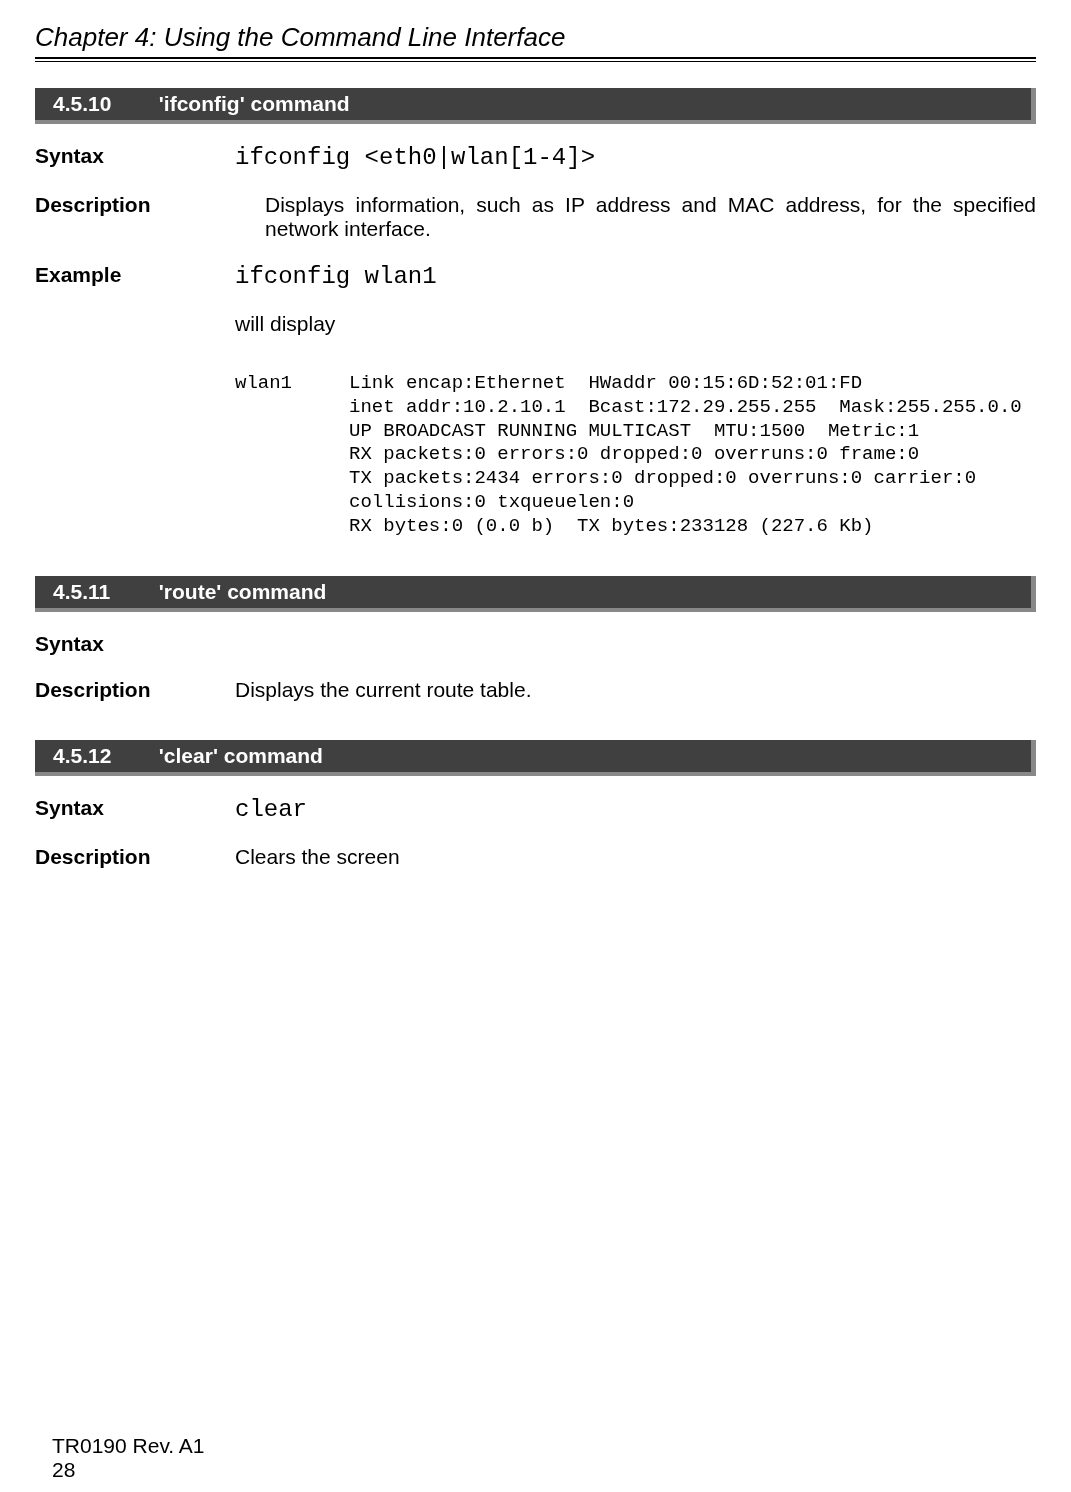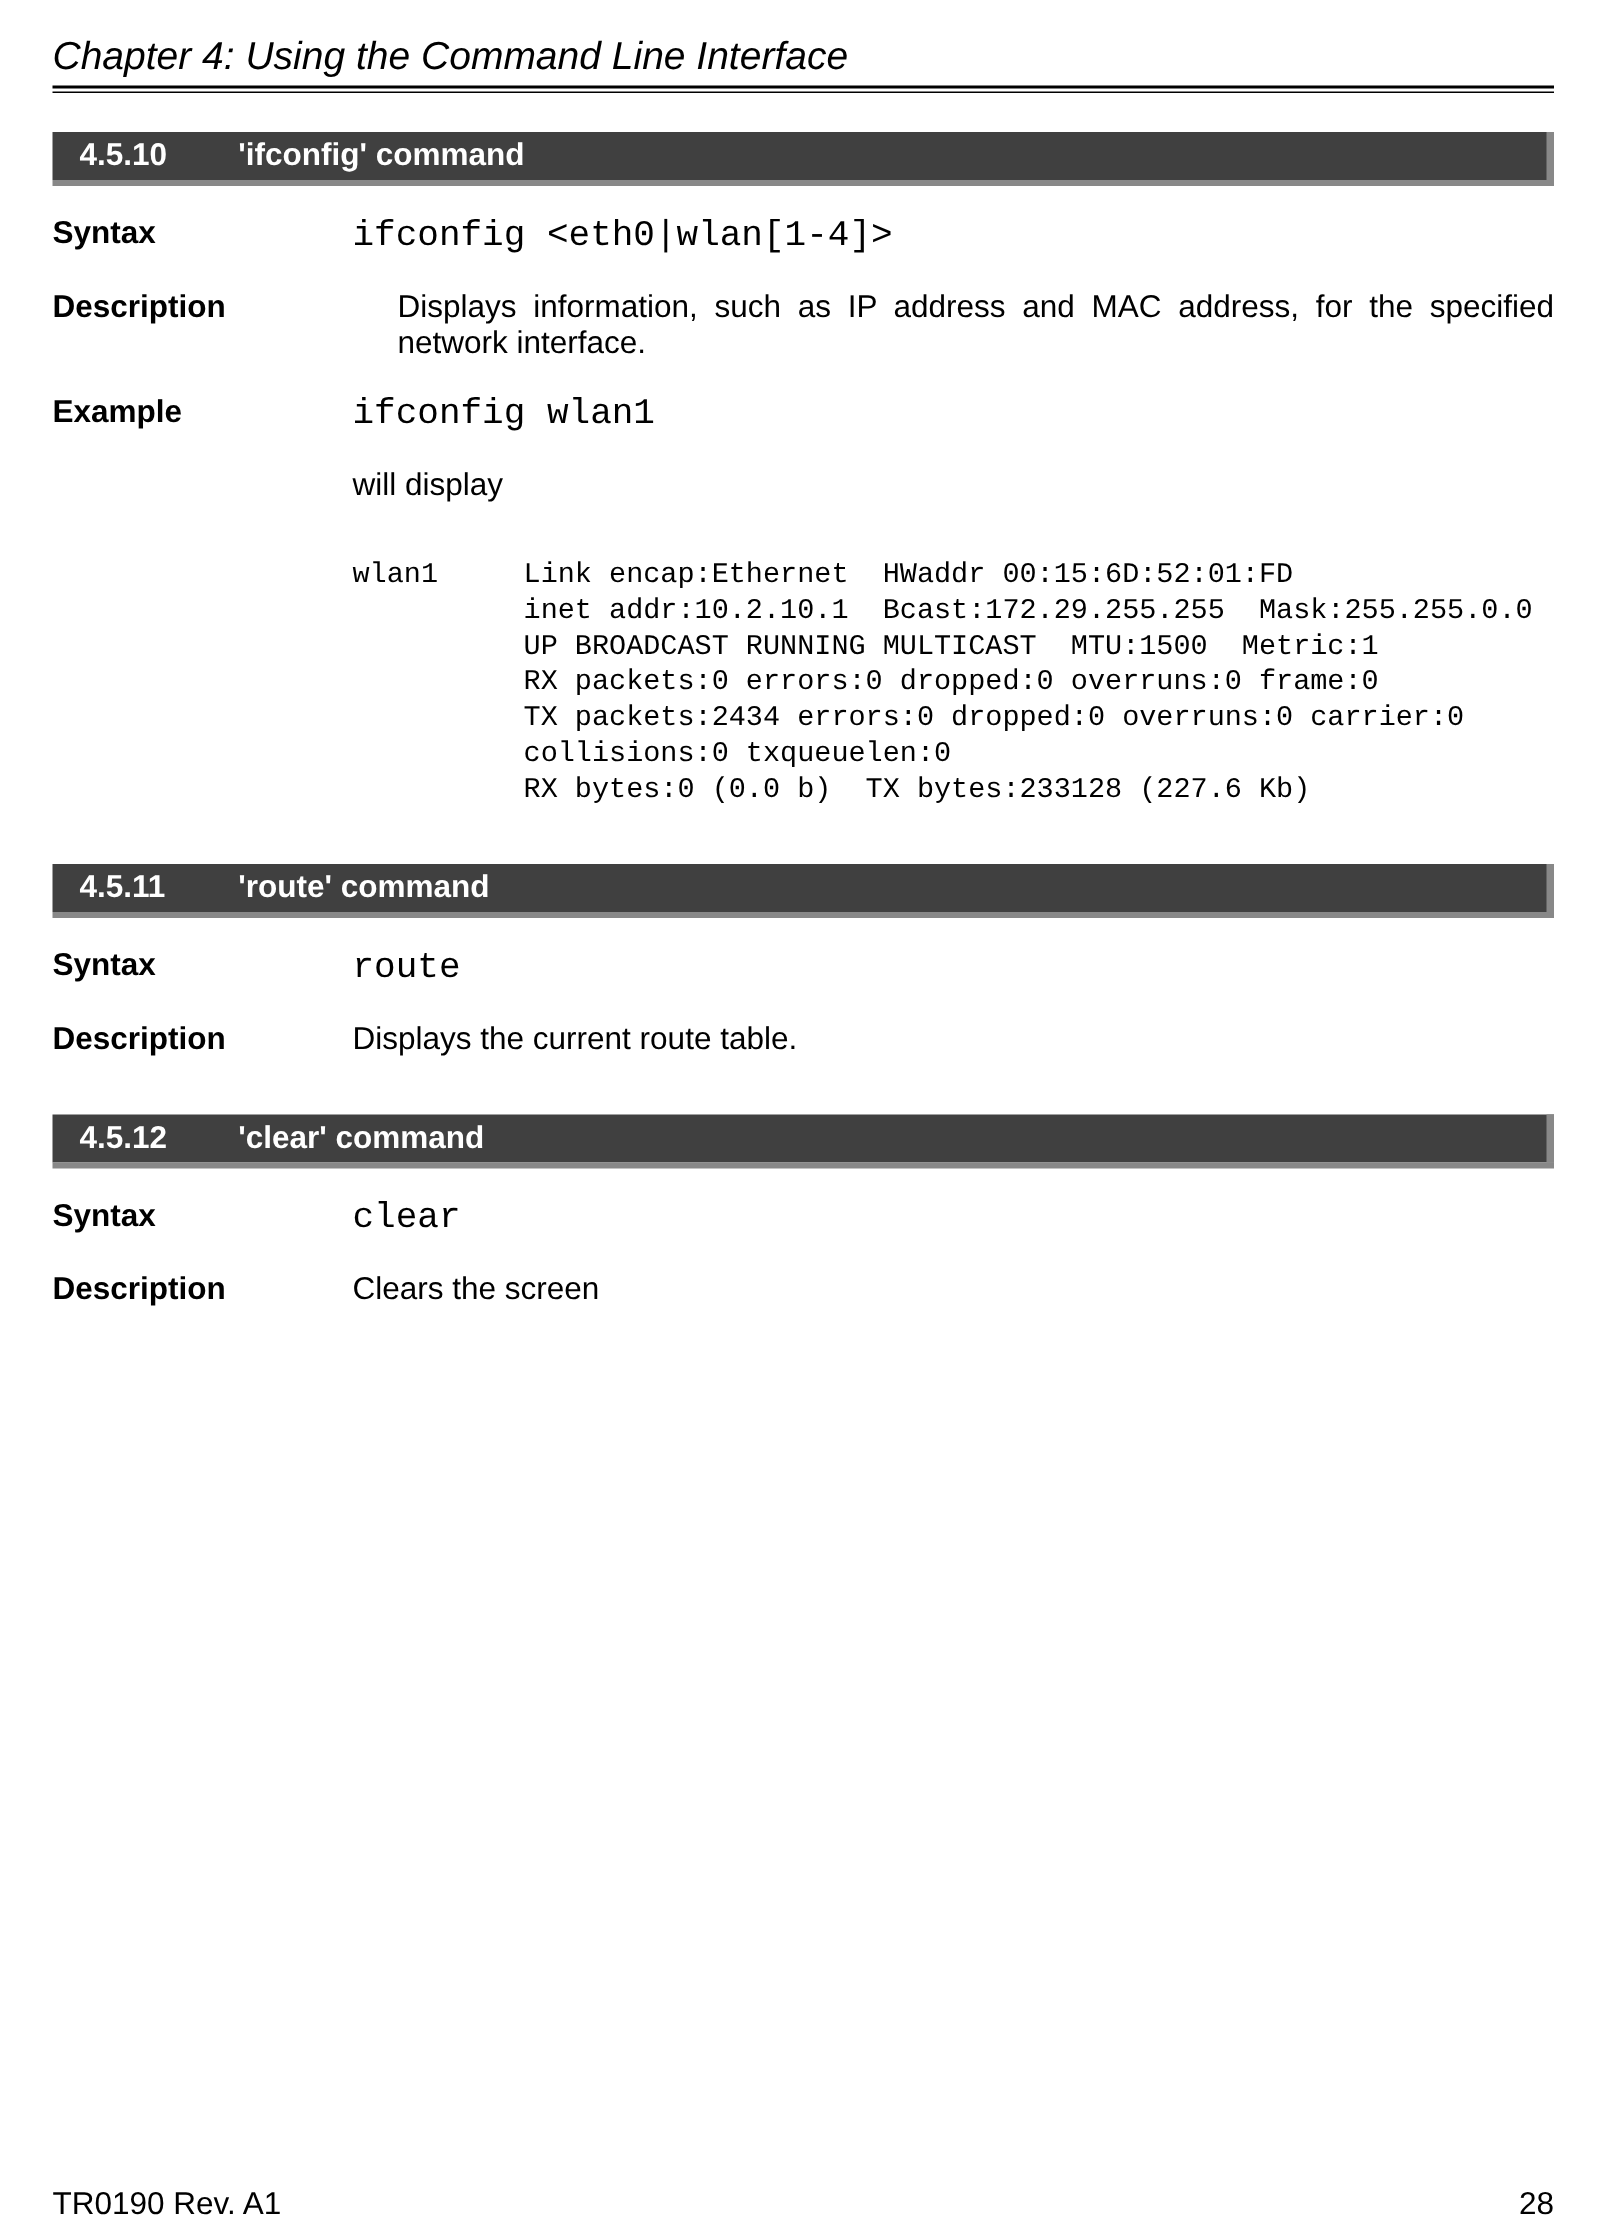--- a/index.html
+++ b/index.html
@@ -90,25 +90,26 @@
       margin-left: 200px;
       margin-bottom: 38px;
       line-height: 1.25;
     }
     .section-gap {
       margin-bottom: 38px;
     }
     .footer {
       position: absolute;
       bottom: 10px;
-      left: 35px;
+      left: 52px;
       right: 35px;
       display: flex;
       justify-content: space-between;
       font-size: 21px;
+      flex-direction: column;
     }
   </style>
 </head>
 <body>
 
 <div class="chapter-header">Chapter 4: Using the Command Line Interface</div>
 <div class="hr-wrap">
   <hr class="hr1">
   <hr class="hr2">
 </div>
@@ -143,21 +144,20 @@
           collisions:0 txqueuelen:0
           RX bytes:0 (0.0 b)  TX bytes:233128 (227.6 Kb)</div>
 
 <div class="section-banner">
   <span class="section-number">4.5.11</span>
   <span>'route' command</span>
 </div>
 
 <div class="row">
   <div class="label">Syntax</div>
-  <div class="content mono">route</div>
 </div>
 
 <div class="row section-gap">
   <div class="label">Description</div>
   <div class="content">Displays the current route table.</div>
 </div>
 
 <div class="section-banner">
   <span class="section-number">4.5.12</span>
   <span>'clear' command</span>

